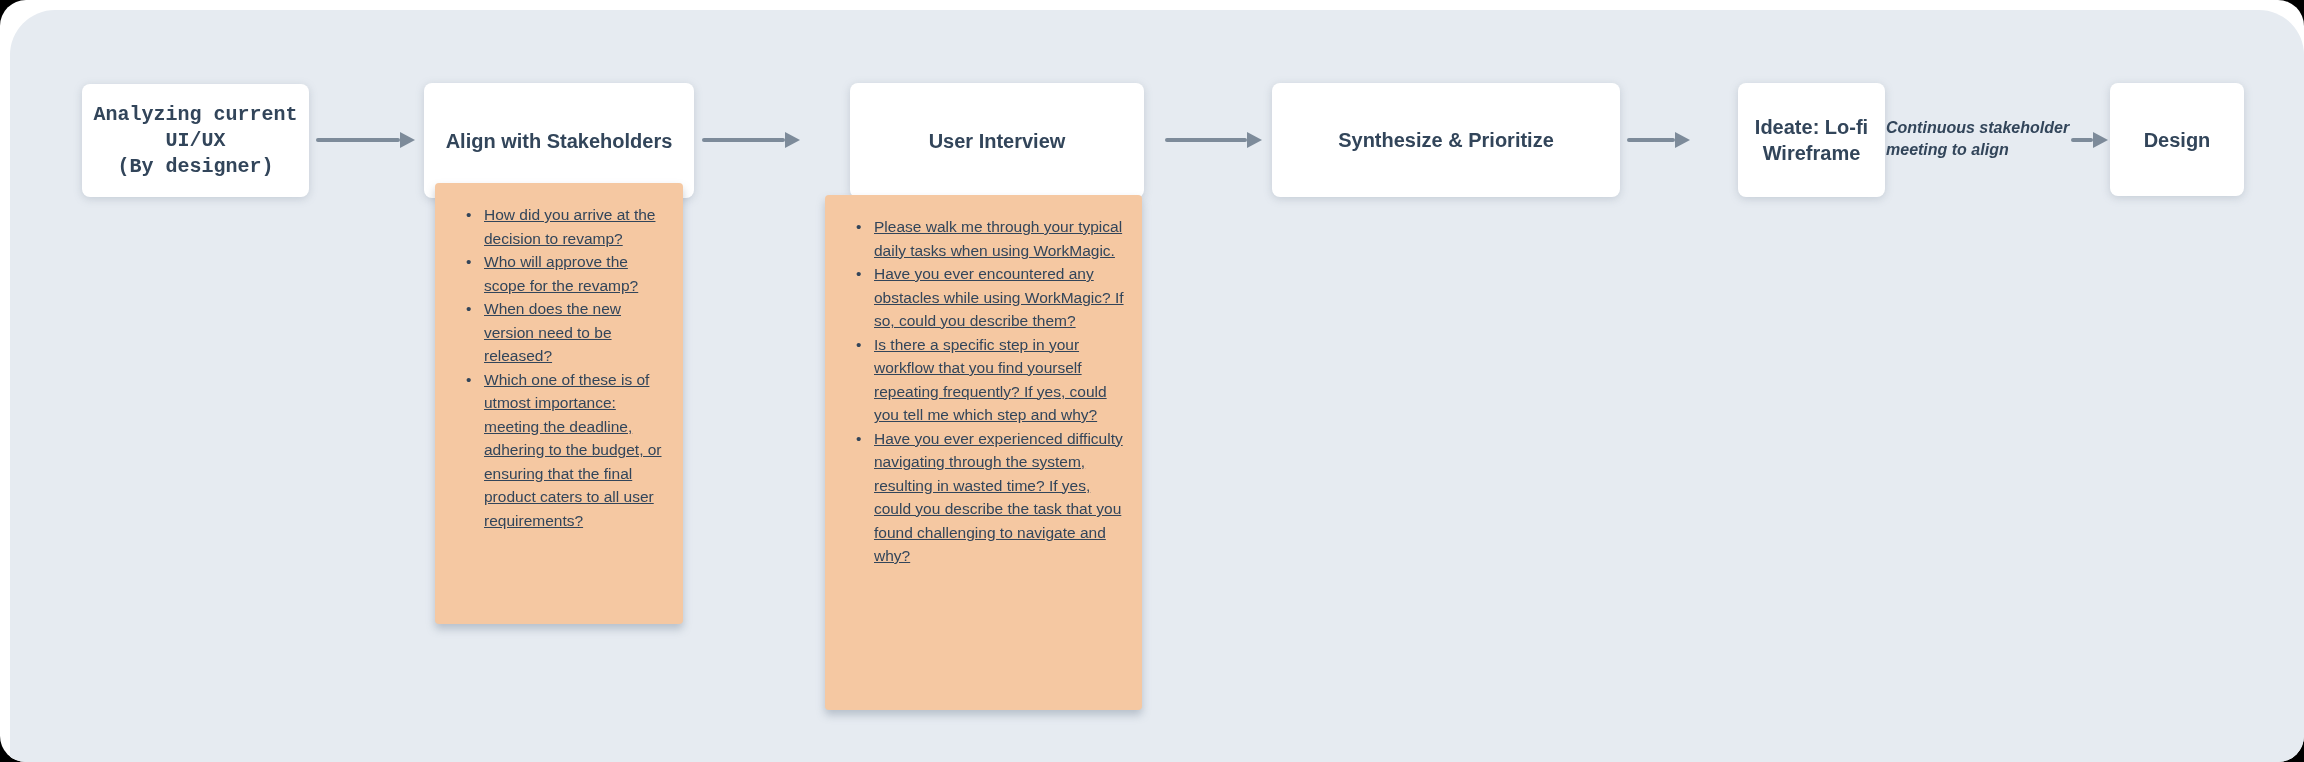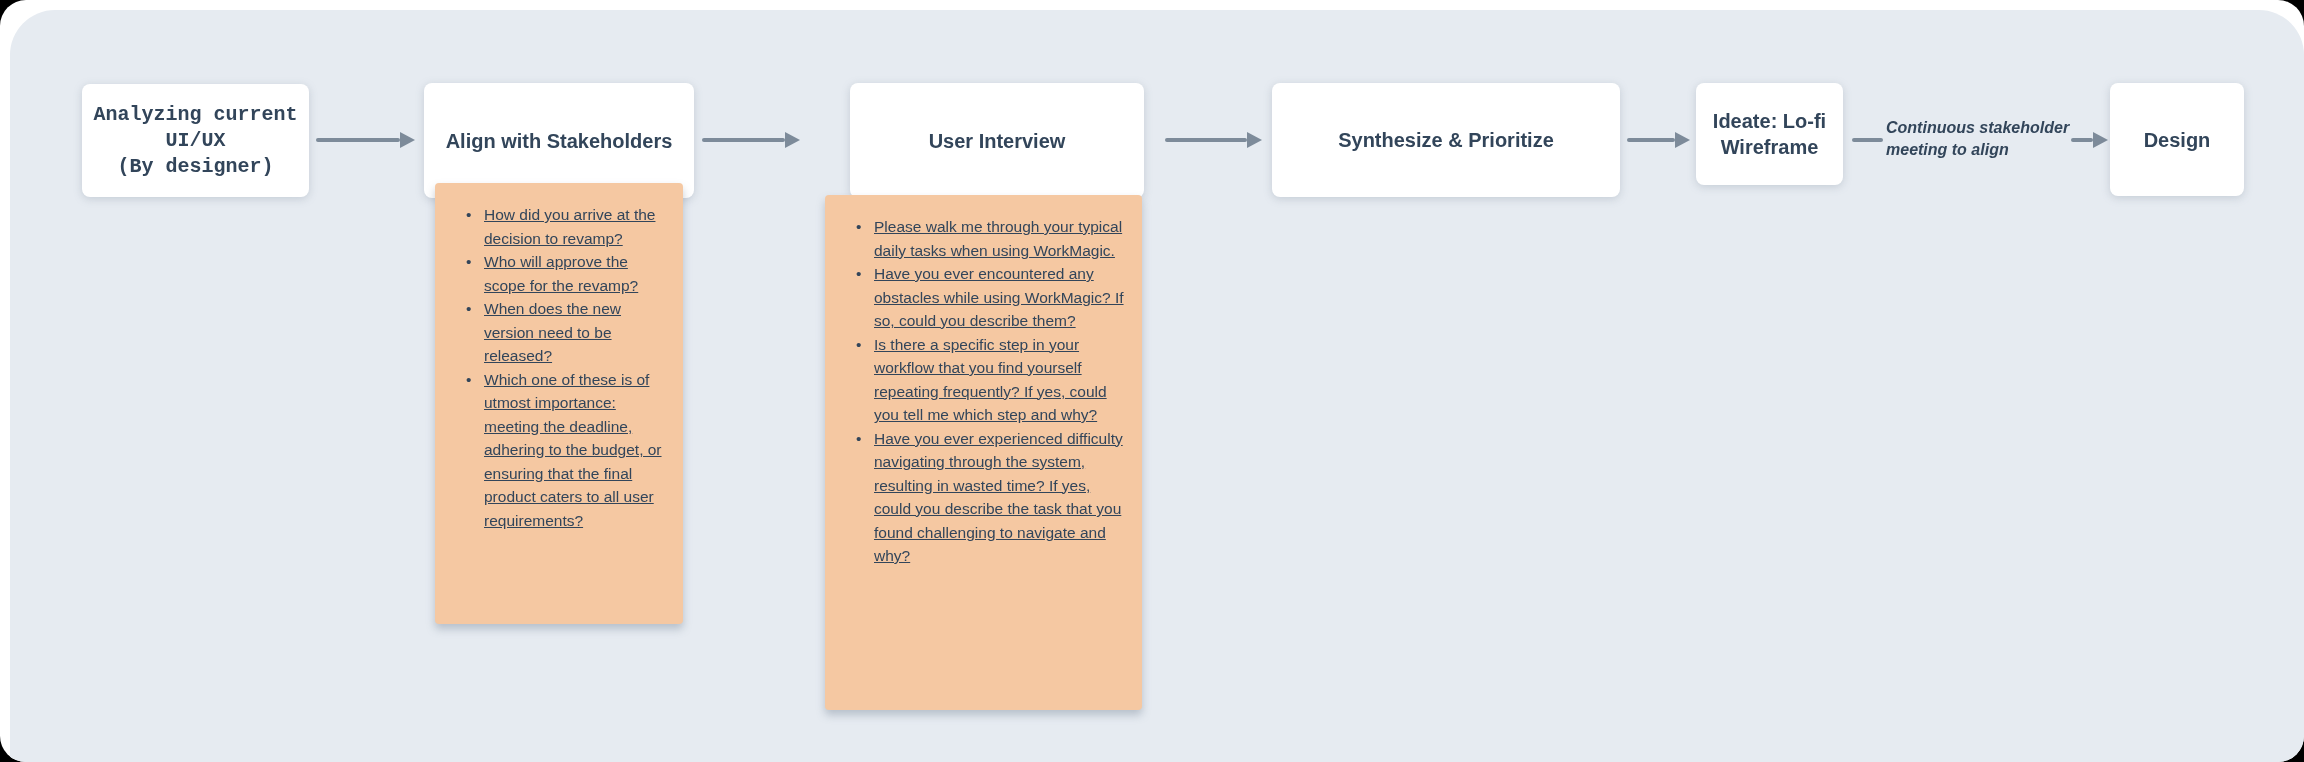--- a/index.html
+++ b/index.html
@@ -13,21 +13,21 @@
   }
   *{margin:0;padding:0;box-sizing:border-box;}
   html,body{width:2304px;height:762px;background:var(--outside-bg);font-family:"Liberation Sans","DejaVu Sans",sans-serif;}
   .page{position:absolute;left:0;top:0;width:2304px;height:762px;background:var(--page-bg);border-radius:26px;overflow:hidden;}
   .canvas{position:absolute;left:10px;top:10px;right:0;bottom:0;background:var(--canvas-bg);border-radius:45px 45px 0 0;}
   .box{position:absolute;background:var(--box-bg);border-radius:8px;box-shadow:0 2px 8px rgba(110,125,145,0.28);display:flex;align-items:center;justify-content:center;text-align:center;color:var(--text);font-size:20px;font-weight:600;line-height:26px;white-space:pre-line;z-index:1;}
   .box1{left:72px;top:74px;width:227px;height:113px;font-family:Liberation Mono, monospace;}
   .box2{left:414px;top:73px;width:270px;height:115px;}
   .box3{left:840px;top:73px;width:294px;height:115px;}
   .box4{left:1262px;top:73px;width:348px;height:114px;}
-  .box5{left:1686px;top:73px;width:147px;height:102px;}
+  .box5{left:1728px;top:73px;width:147px;height:114px;}
   .box6{left:2100px;top:73px;width:134px;height:113px;}
   .note{position:absolute;background:var(--note-bg);border-radius:4px;box-shadow:0 5px 9px rgba(105,120,140,0.38);color:var(--text);z-index:2;text-decoration:underline;}
   .note1{left:425px;top:173px;width:248px;height:441px;}
   .note2{left:815px;top:185px;width:317px;height:515px;}
   .note ul{list-style:none;margin:20px 14px 0 0;}
   .note li{position:relative;padding-left:49px;font-size:15.5px;line-height:23.5px;font-weight:500;}
   .note li::before{content:"\2022";position:absolute;left:31px;}
   .arrow{position:absolute;display:flex;align-items:center;height:16px;z-index:0;}
   .arrow .shaft{flex:1;height:4px;background:var(--arrow);border-radius:2px;}
   .arrow .head{width:0;height:0;border-top:8px solid transparent;border-bottom:8px solid transparent;border-left:15px solid var(--arrow);}

